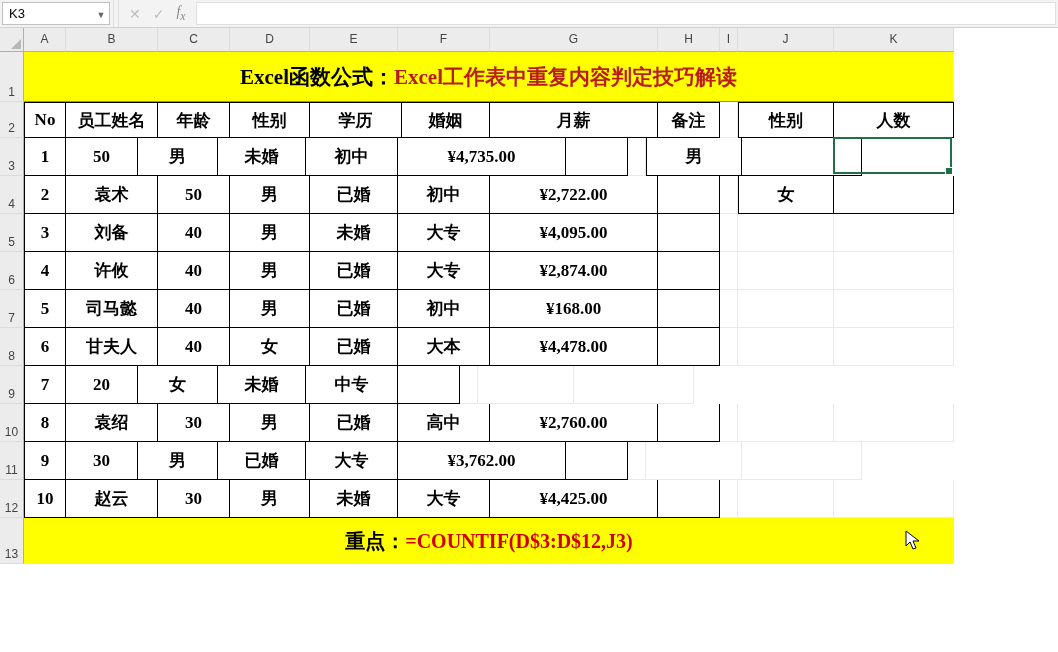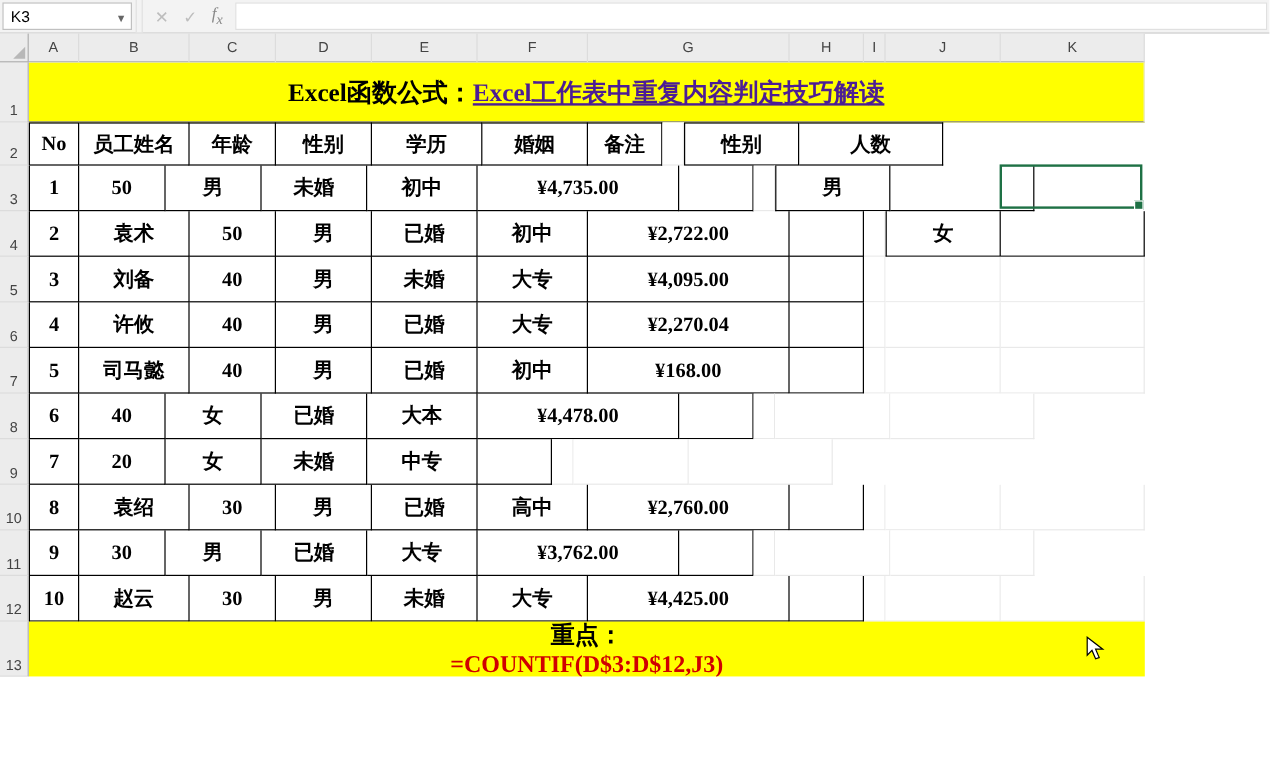--- a/index.html
+++ b/index.html
@@ -169,21 +169,21 @@
     align-items: center;
     justify-content: center;
     width: calc(42px + 92px + 72px + 80px + 88px + 92px + 168px + 62px + 18px + 96px + 120px);
     font-family: "KaiTi","楷体","STKaiti",serif;
     font-weight: bold;
     font-size: 21px;
     border-right: 1px solid #e9e9e9;
     border-bottom: 1px solid #888;
   }
   .title-a { color: #000; }
-  .title-b { color: #4c1d95; text-decoration: underline; }
+  .title-b { color: #b91c1c; }
 
   
   .tb { border-right: 1.5px solid #000; border-bottom: 1.5px solid #000; }
   .tb-top { border-top: 1.5px solid #000; }
   .tb-left { border-left: 1.5px solid #000; }
 
   .no-col { font-family: "Times New Roman", serif; font-weight: bold; }
   .money { font-family: "Times New Roman", serif; font-weight: bold; }
 
   
@@ -191,21 +191,20 @@
     background: #ffff00;
     height: 46px;
     width: calc(42px + 92px + 72px + 80px + 88px + 92px + 168px + 62px + 18px + 96px + 120px);
     display: flex;
     align-items: center;
     justify-content: center;
     font-family: "KaiTi","楷体","STKaiti",serif;
     font-weight: bold;
     font-size: 20px;
     position: relative;
-    flex-direction: column;
   }
   .footer-a { color: #000; }
   .footer-b { color: #d00000; font-family: "Times New Roman", serif; }
 
   
   .sel {
     position: absolute;
     border: 2px solid #1e7145;
     pointer-events: none;
     z-index: 5;
@@ -290,20 +289,21 @@
         <span class="title-b">Excel工作表中重复内容判定技巧解读</span>
       </div>
 
       <div class="row rH2">
         <div class="cell c-A tb tb-top tb-left">No</div>
         <div class="cell c-B tb tb-top">员工姓名</div>
         <div class="cell c-C tb tb-top">年龄</div>
         <div class="cell c-D tb tb-top">性别</div>
         <div class="cell c-F tb tb-top">学历</div>
         <div class="cell c-E tb tb-top">婚姻</div>
+        <div class="cell c-G tb tb-top">月薪</div>
         <div class="cell c-H tb tb-top">备注</div>
         <div class="cell c-I gap"></div>
         <div class="cell c-J tb tb-top tb-left">性别</div>
         <div class="cell c-K tb tb-top">人数</div>
       </div>
 
       <div id="datarows">
           <div class="row rD">
             <div class="cell c-A no-col tb tb-left" style="">1</div>
             <div class="cell c-C no-col tb " style="">50</div>
@@ -342,41 +342,42 @@
             <div class="cell c-J gap"></div>
             <div class="cell c-K gap"></div>
           </div>
           <div class="row rD">
             <div class="cell c-A no-col tb tb-left" style="">4</div>
             <div class="cell c-B tb " style="">许攸</div>
             <div class="cell c-C no-col tb " style="">40</div>
             <div class="cell c-D tb " style="">男</div>
             <div class="cell c-E tb " style="">已婚</div>
             <div class="cell c-F tb " style="">大专</div>
-            <div class="cell c-G money tb " style="">¥2,270.04</div>
+            <div class="cell c-G money tb " style="">¥2,874.00</div>
             <div class="cell c-H tb " style=""></div>
             <div class="cell c-I gap"></div>
             <div class="cell c-J gap"></div>
             <div class="cell c-K gap"></div>
           </div>
           <div class="row rD">
             <div class="cell c-A no-col tb tb-left" style="">5</div>
             <div class="cell c-B tb " style="">司马懿</div>
             <div class="cell c-C no-col tb " style="">40</div>
             <div class="cell c-D tb " style="">男</div>
             <div class="cell c-E tb " style="">已婚</div>
             <div class="cell c-F tb " style="">初中</div>
             <div class="cell c-G money tb " style="">¥168.00</div>
             <div class="cell c-H tb " style=""></div>
             <div class="cell c-I gap"></div>
             <div class="cell c-J gap"></div>
             <div class="cell c-K gap"></div>
           </div>
           <div class="row rD">
             <div class="cell c-A no-col tb tb-left" style="">6</div>
+            <div class="cell c-B tb " style="">甘夫人</div>
             <div class="cell c-C no-col tb " style="">40</div>
             <div class="cell c-D tb " style="">女</div>
             <div class="cell c-E tb " style="">已婚</div>
             <div class="cell c-F tb " style="">大本</div>
             <div class="cell c-G money tb " style="">¥4,478.00</div>
             <div class="cell c-H tb " style=""></div>
             <div class="cell c-I gap"></div>
             <div class="cell c-J gap"></div>
             <div class="cell c-K gap"></div>
           </div>

